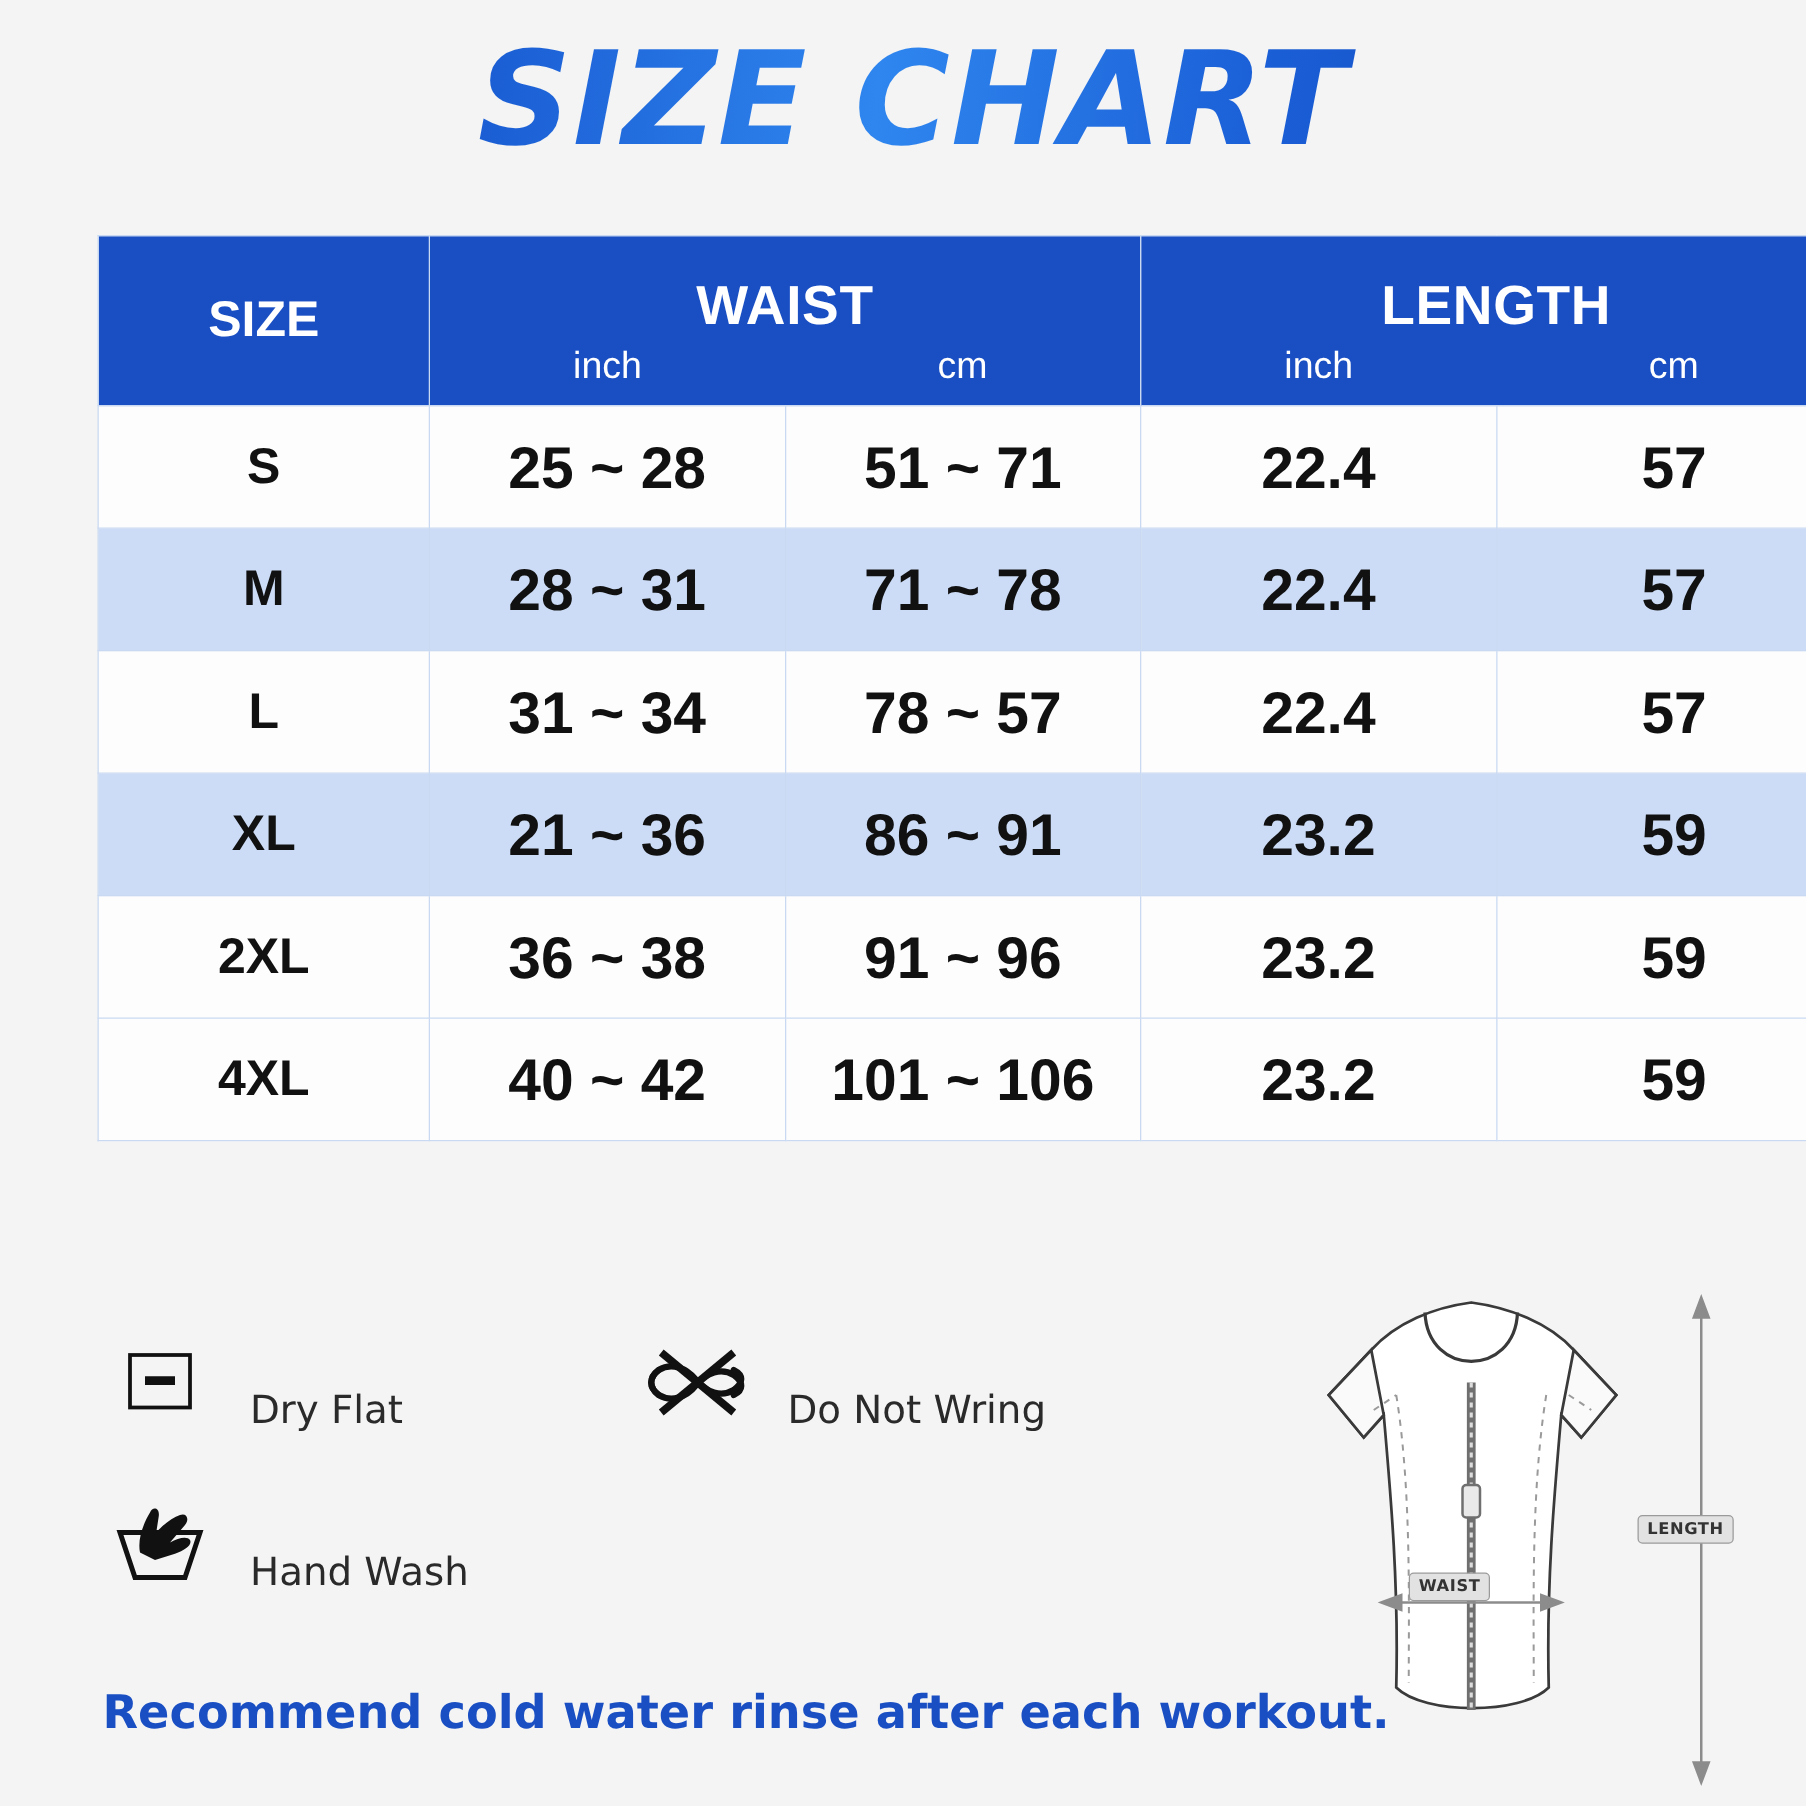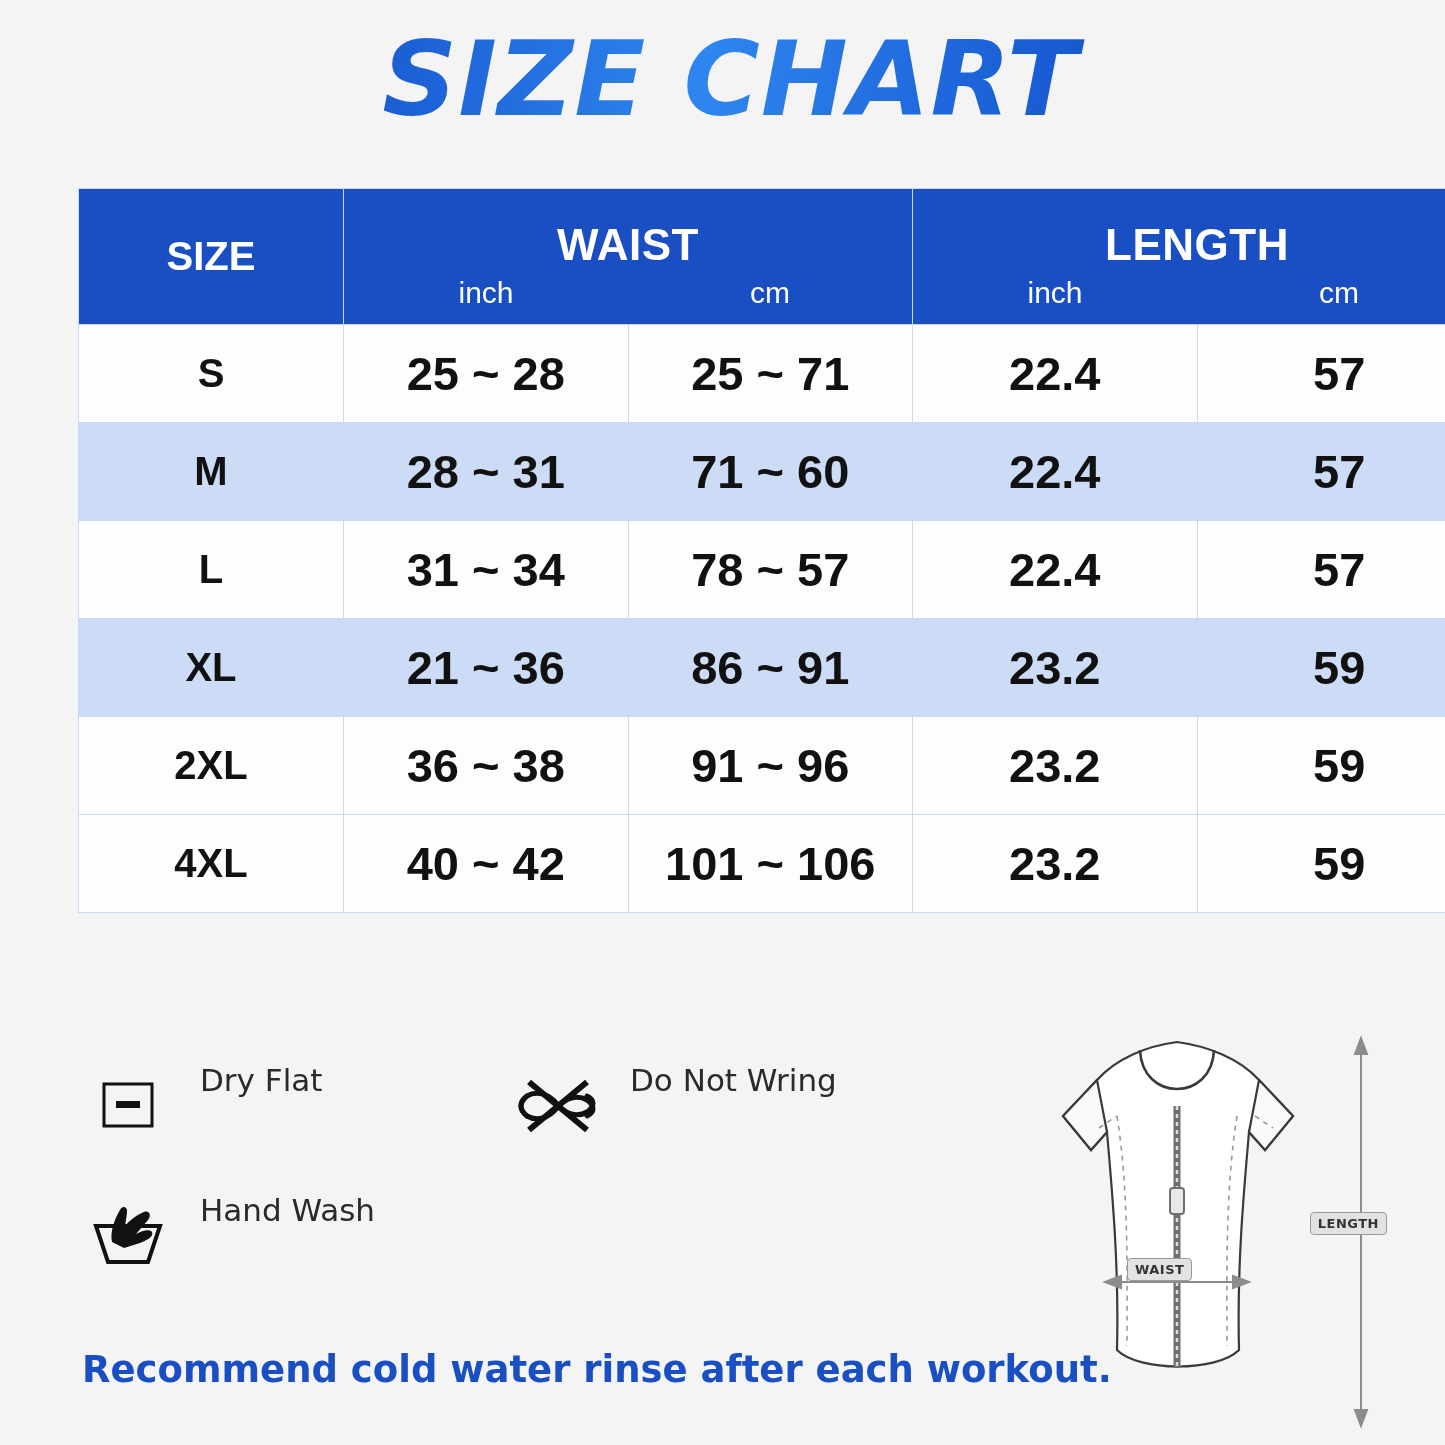--- a/index.html
+++ b/index.html
@@ -96,21 +96,21 @@
     left: 82px;
     top: 1062px;
     width: 880px;
   }
   .care-row {
     display: flex;
     margin-bottom: 46px;
   }
   .care-item {
     display: flex;
-    align-items: flex-start;
+    align-items: flex-end;
     width: 430px;
   }
   .care-icon {
     width: 92px;
     height: 84px;
     flex: 0 0 92px;
     display: flex;
     align-items: center;
     justify-content: center;
   }
@@ -179,28 +179,28 @@
               <span>inch</span>
               <span>cm</span>
             </div>
           </th>
         </tr>
       </thead>
       <tbody>
         <tr class="odd">
           <td class="size-cell">S</td>
           <td>25 ~ 28</td>
-          <td>25 ~ 71</td>
+          <td>51 ~ 71</td>
           <td>22.4</td>
           <td>57</td>
         </tr>
         <tr class="even">
           <td class="size-cell">M</td>
           <td>28 ~ 31</td>
-          <td>71 ~ 60</td>
+          <td>71 ~ 78</td>
           <td>22.4</td>
           <td>57</td>
         </tr>
         <tr class="odd">
           <td class="size-cell">L</td>
           <td>31 ~ 34</td>
           <td>78 ~ 57</td>
           <td>22.4</td>
           <td>57</td>
         </tr>

